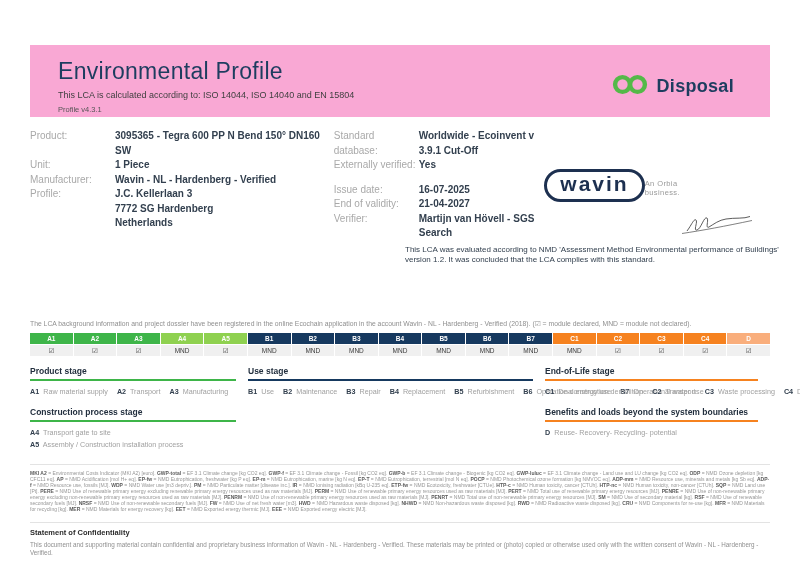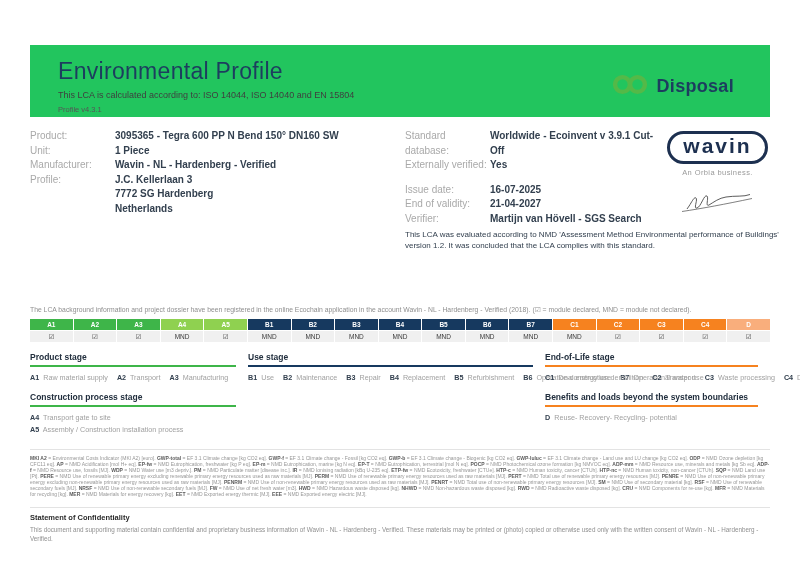--- a/index.html
+++ b/index.html
@@ -1,35 +1,35 @@
 <!DOCTYPE html>
 <html><head>
 <meta charset="utf-8">
 <style>
   * { margin:0; padding:0; box-sizing:border-box; }
   html,body { width:800px; height:567px; background:#fff; font-family:"Liberation Sans",sans-serif; overflow:hidden; }
   .page { padding:45px 30px 0; }
 
   
-  .banner { background:#22c55e; height:72px; padding:11px 28px 1px; display:flex; justify-content:space-between; align-items:center; }
+  .banner { background:#f9a8d4; height:72px; padding:11px 28px 1px; display:flex; justify-content:space-between; align-items:center; }
   .title { font-size:23px; font-weight:normal; color:#1d3d5f; letter-spacing:.3px; margin-bottom:5px; }
   .subtitle { font-size:9px; color:#3f3f3f; margin-bottom:5px; }
   .version { font-size:7.5px; color:#555; }
   .logo { display:flex; align-items:center; gap:8px; margin-right:8px; }
   .logo-text { font-size:18px; font-weight:bold; color:#1d3d5f; letter-spacing:.3px; }
 
   
   .info { display:flex; margin-top:12px; }
   .col-left { width:375px; }
   .col-right { width:260px; }
   .grp + .grp { margin-top:10px; }
   .info-row { display:flex; font-size:10px; line-height:1.45; }
   .info-row .lbl { width:85px; flex-shrink:0; color:#a9a9a9; }
   .info-row .val { color:#33404f; font-weight:bold; white-space:pre-line; }
-  .wavin-col { flex:1; display:flex; flex-direction:column; align-items:center; padding-top:2px; }
+  .wavin-col { flex:1; display:flex; align-items:center; padding-top:2px; }
   .wavin-badge { border:3px solid #1d3050; border-radius:18px; padding:0 13px 3px; }
   .wavin-name { font-size:21px; font-weight:bold; color:#1d3050; letter-spacing:2px; }
   .wavin-tagline { font-size:7.5px; color:#9a9a9a; margin-top:4px; letter-spacing:.4px; }
   .signature { margin-top:12px; align-self:flex-end; margin-right:16px; }
 
   .eval-note { margin:4px 0 0 375px; width:390px; font-size:8px; line-height:1.35; color:#33404f; }
 
   .reg-note { margin-top:54px; font-size:6.8px; color:#8f8f8f; }
 
   

